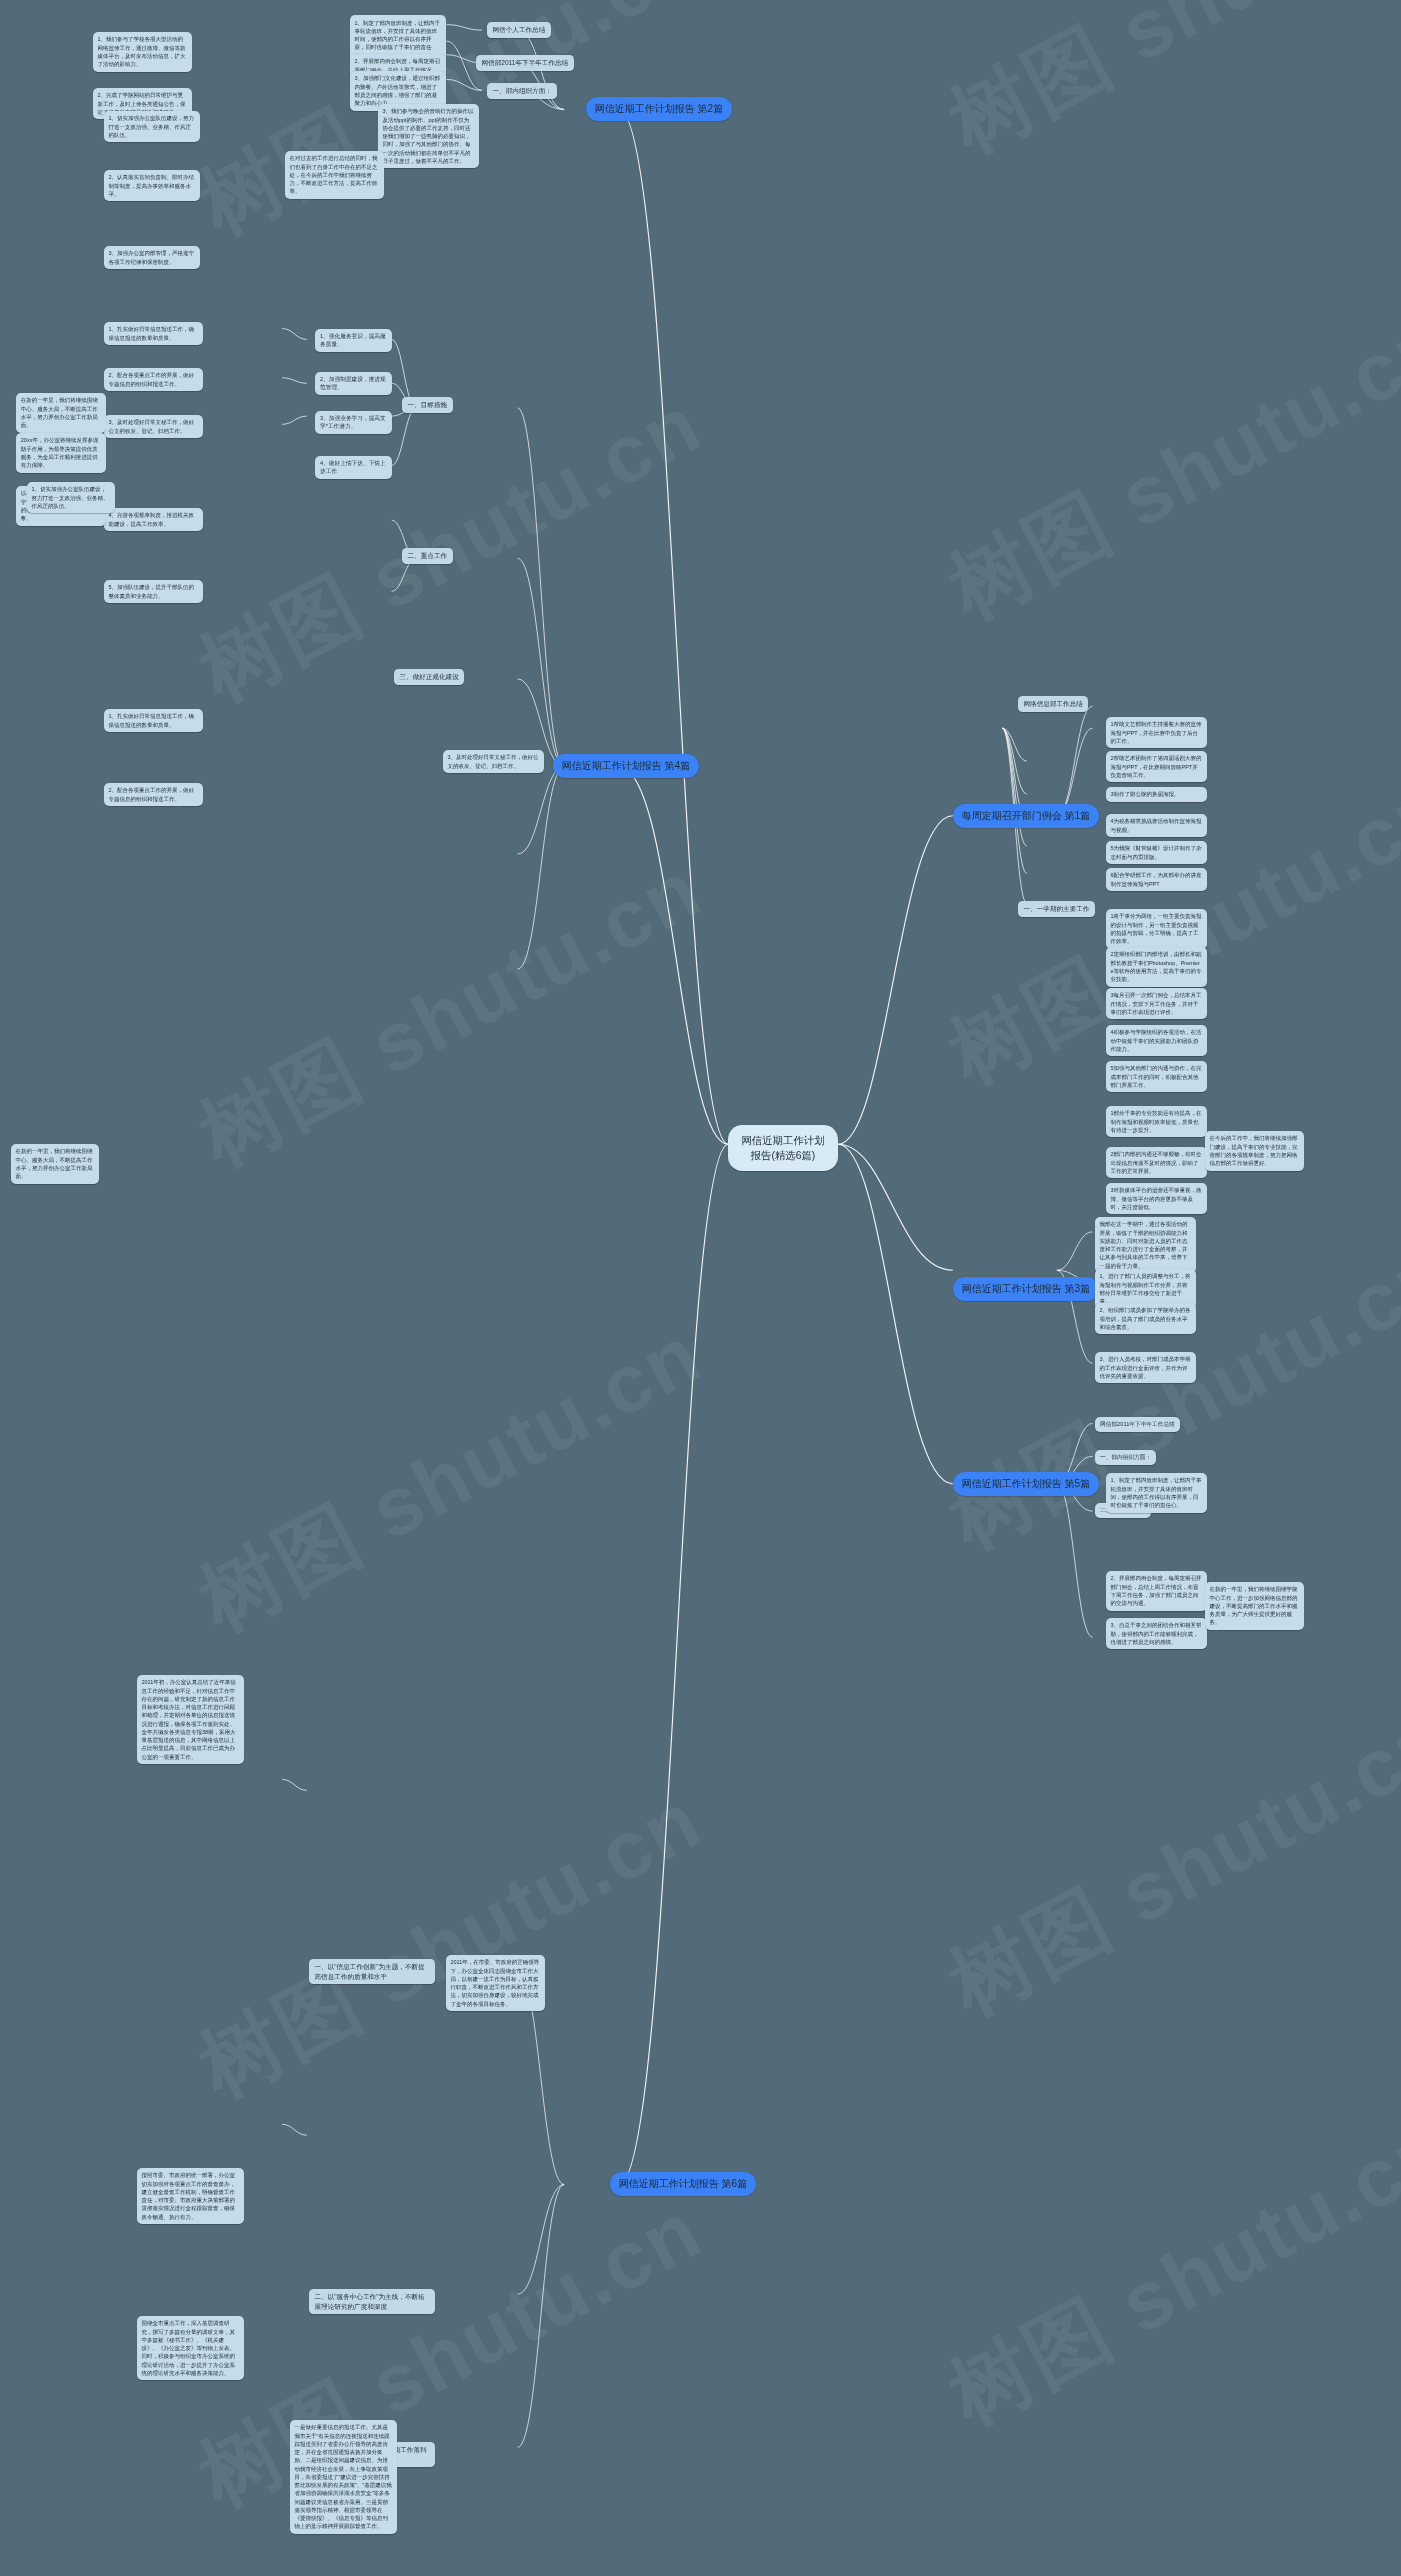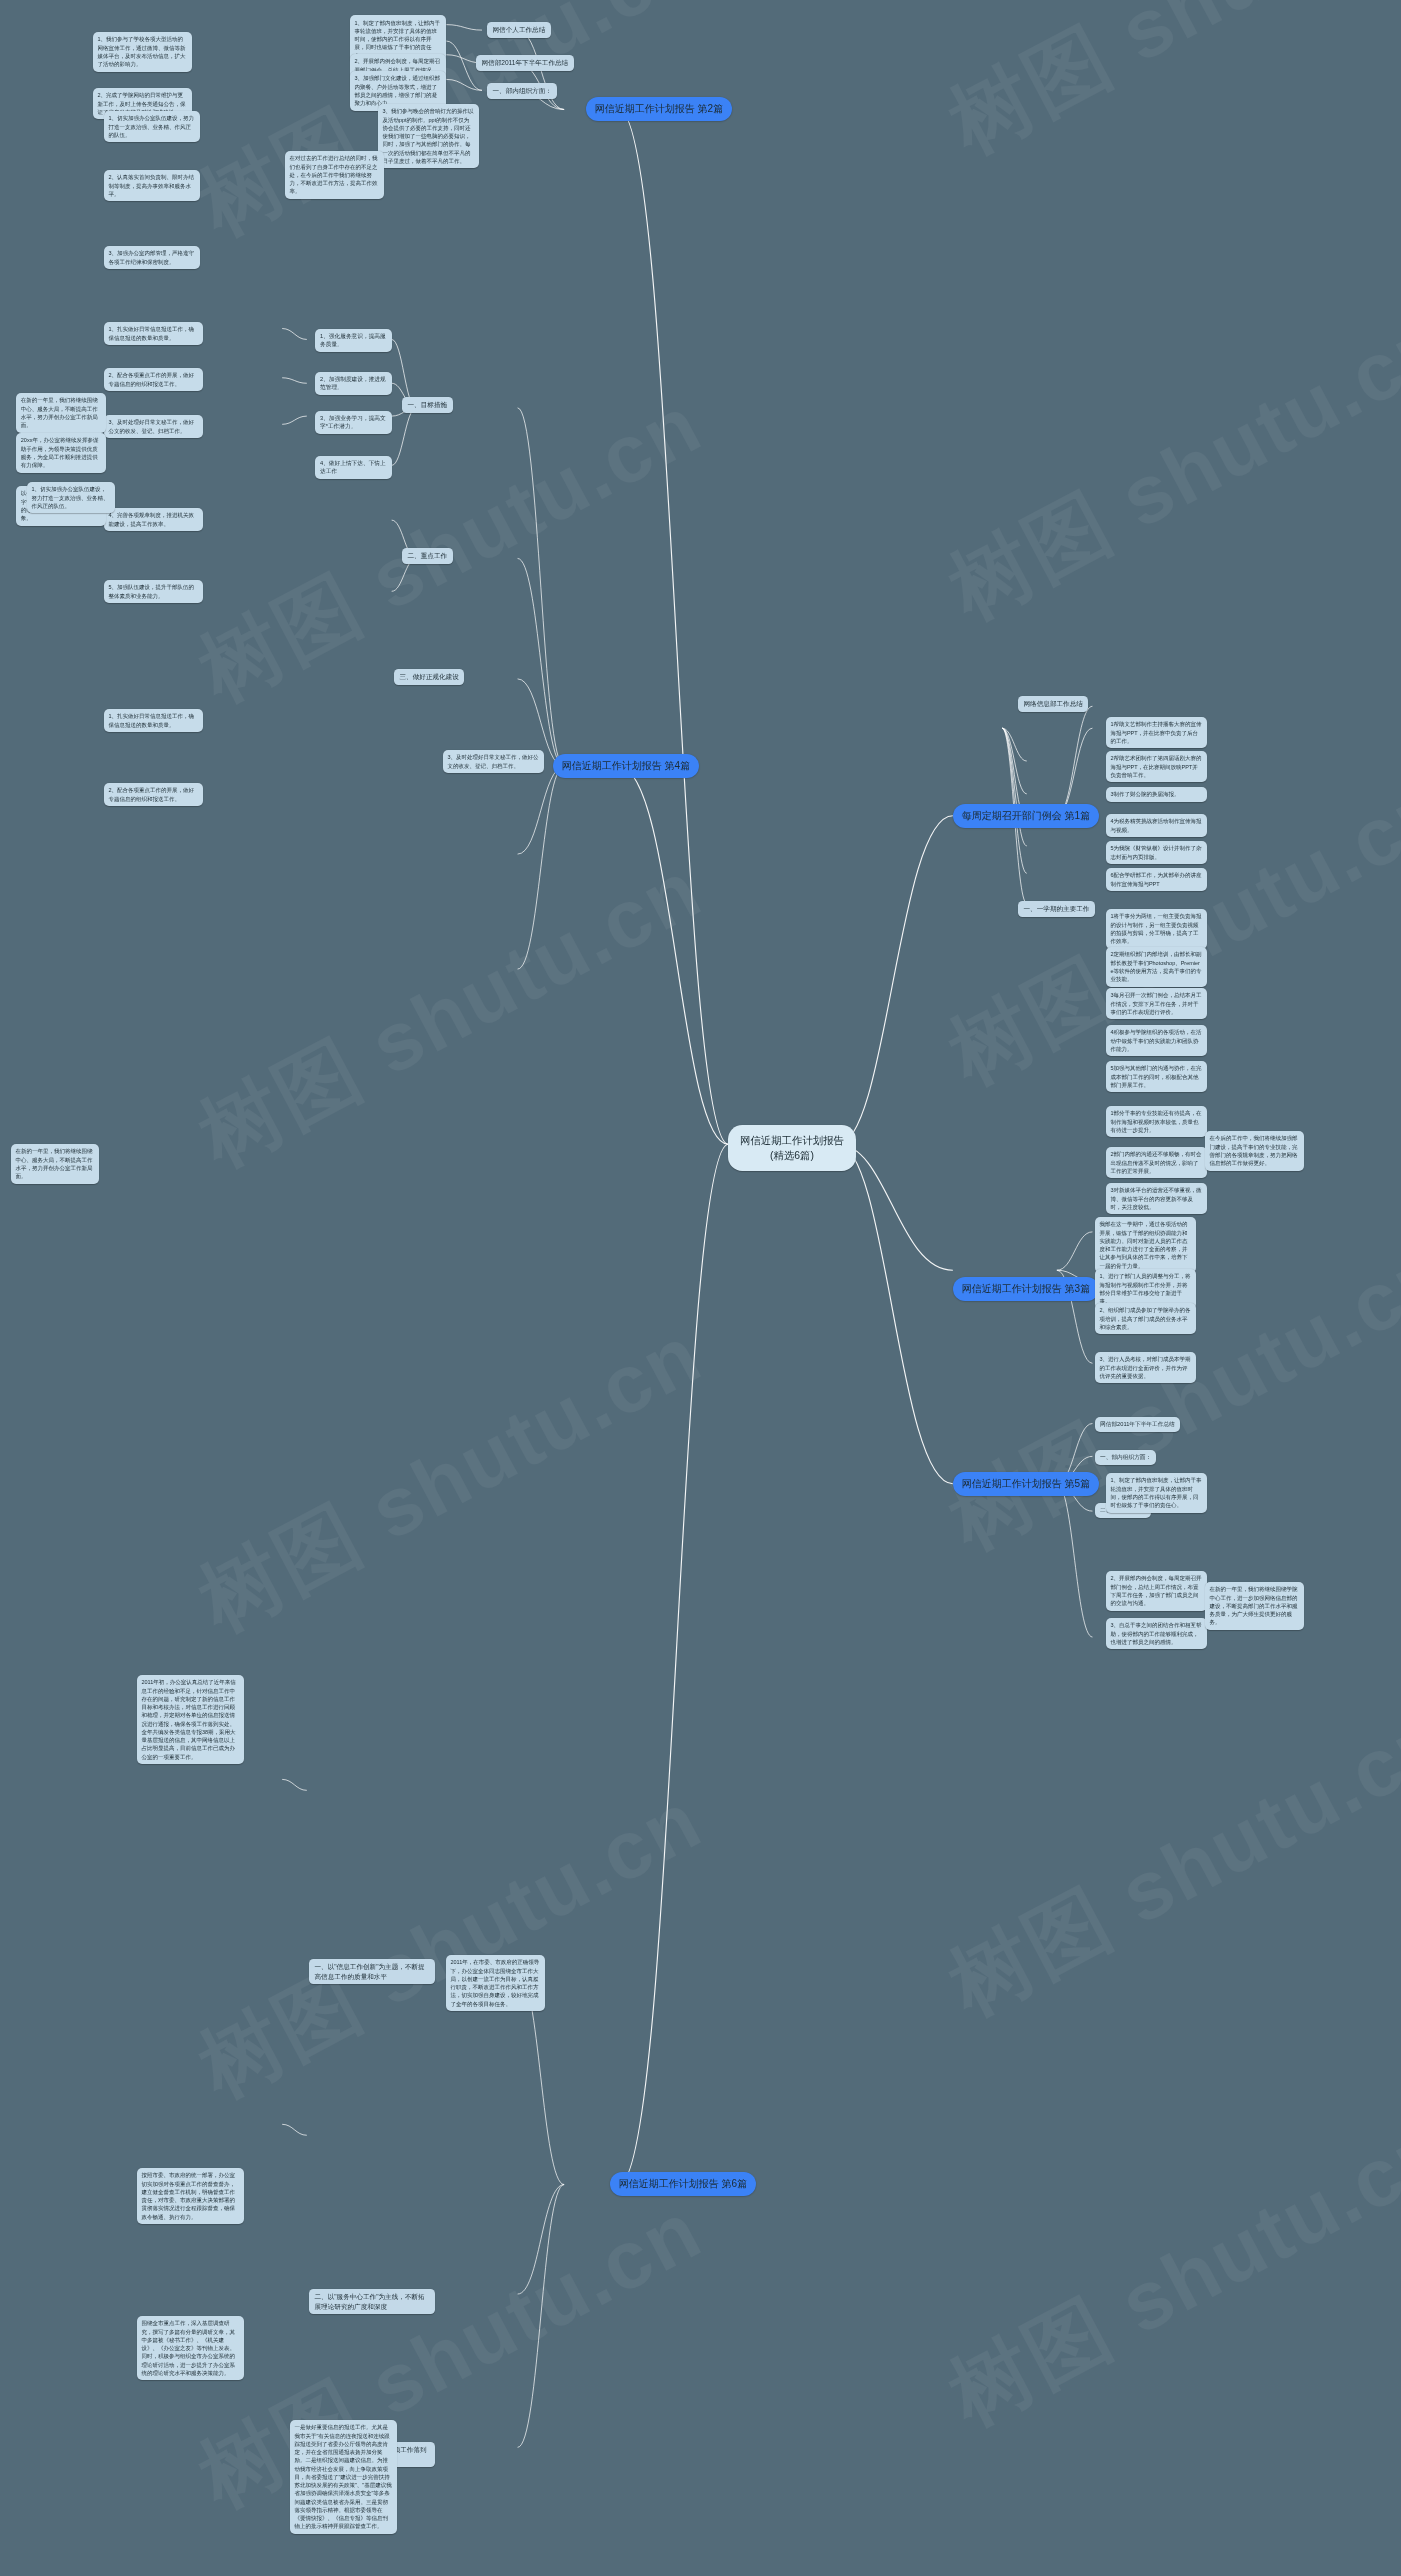--- a/index.html
+++ b/index.html
@@ -154,21 +154,21 @@
     <path class="thin" d="M1930,2320 C1960,2320 1965,2250 1995,2250"></path>
     <path class="thin" d="M1930,2320 C1960,2320 1965,2340 1995,2340"></path>
     <path class="thin" d="M1930,2320 C1960,2320 1965,2490 1995,2490"></path>
 
     <path class="thin" d="M1930,2710 C1960,2710 1965,2600 1995,2600"></path>
     <path class="thin" d="M1930,2710 C1960,2710 1965,2660 1995,2660"></path>
     <path class="thin" d="M1930,2710 C1960,2710 1965,2760 1995,2760"></path>
     <path class="thin" d="M1930,2710 C1960,2710 1965,2990 1995,2990"></path>
   </svg>
 
-  <div class="node root" style="left:728px;top:1125px;width:128px;">网信近期工作计划报告(精选6篇)</div>
+  <div class="node root" style="left:728px;top:1125px;width:110px;">网信近期工作计划报告(精选6篇)</div>
 
   <div class="node lvl1" style="left:953px;top:804px;">每周定期召开部门例会 第1篇</div>
   <div class="node lvl1" style="left:953px;top:1277px;">网信近期工作计划报告 第3篇</div>
   <div class="node lvl1" style="left:953px;top:1472px;">网信近期工作计划报告 第5篇</div>
   <div class="node lvl1" style="left:586px;top:97px;">网信近期工作计划报告 第2篇</div>
   <div class="node lvl1" style="left:553px;top:754px;">网信近期工作计划报告 第4篇</div>
   <div class="node lvl1" style="left:610px;top:2172px;">网信近期工作计划报告 第6篇</div>
 
   <div class="node lvl2" style="left:487px;top:22px;white-space:nowrap;">网信个人工作总结</div>
   <div class="node lvl2" style="left:476px;top:55px;white-space:nowrap;">网信部2011年下半年工作总结</div>

